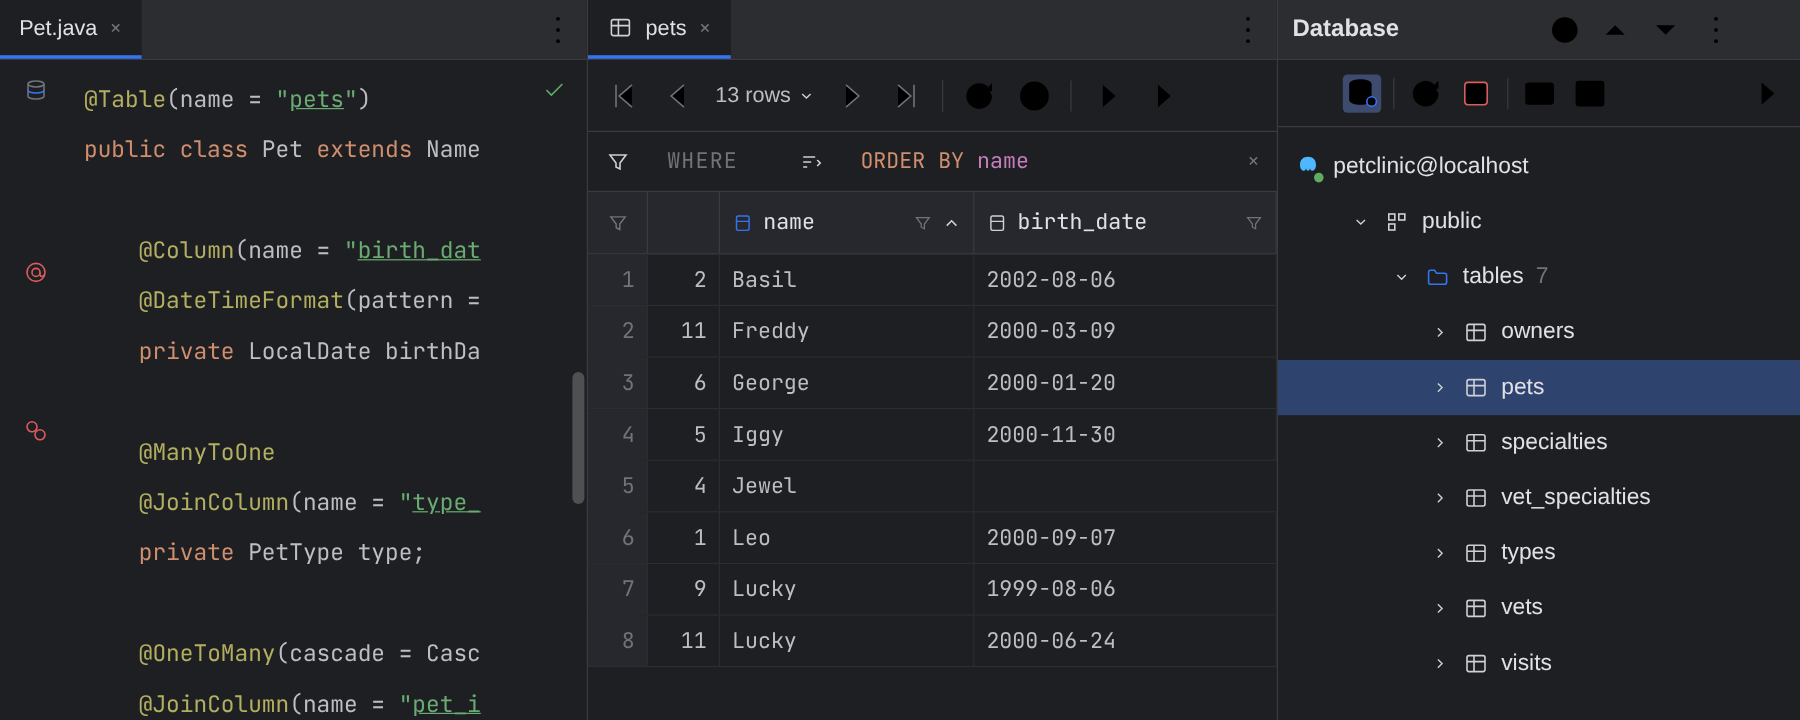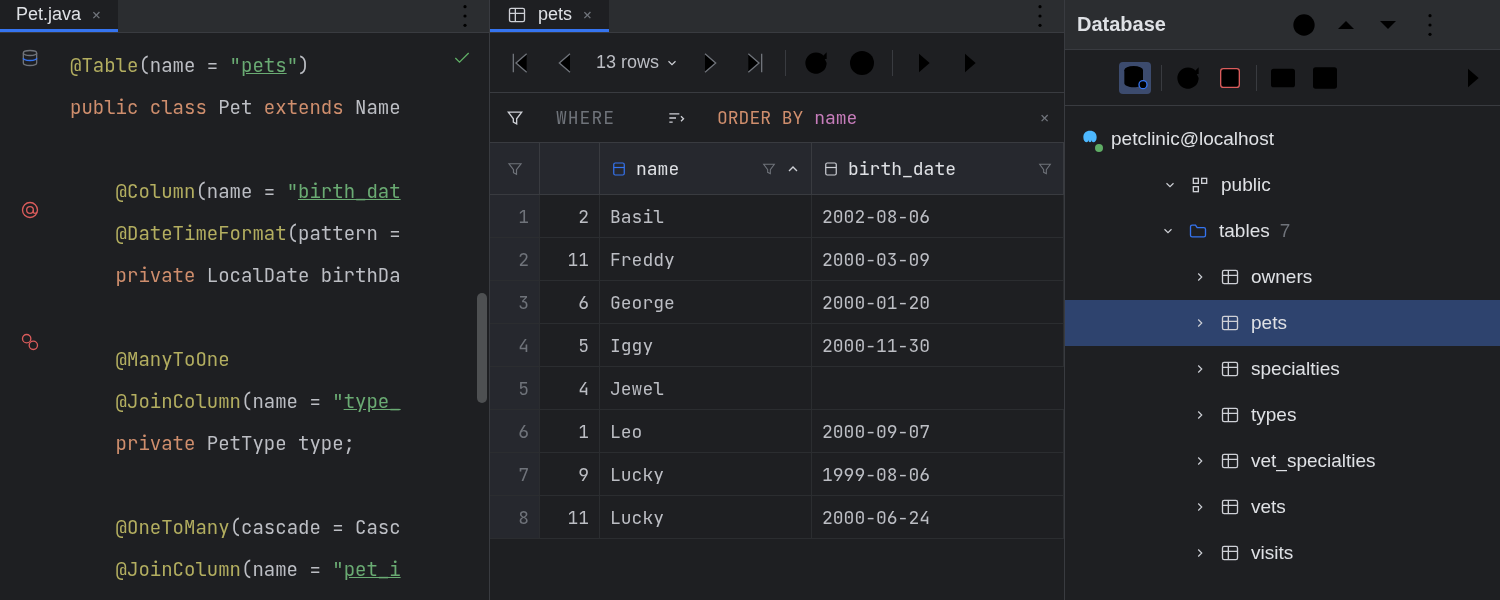--- a/index.html
+++ b/index.html
@@ -11,21 +11,21 @@
   width: 1500px;
   height: 600px;
   overflow: hidden;
   display: flex;
 }
 .left-pane { width: 490px; display: flex; flex-direction: column; border-right: 1px solid #393b40; }
 .mid-pane { width: 575px; display: flex; flex-direction: column; border-right: 1px solid #393b40; }
 .right-pane { flex: 1; display: flex; flex-direction: column; }
 
 .tab-bar {
-  height: 33px;
+  height: 50px;
   display: flex;
   align-items: center;
   justify-content: space-between;
   background: #2b2d30;
   border-bottom: 1px solid #393b40;
   padding: 0 8px 0 0;
 }
 .tab {
   display: flex;
   align-items: center;
@@ -88,21 +88,21 @@
 
 .db-tool2 { height:56px; display:flex; align-items:center; gap:10px; padding:0 12px; border-bottom:1px solid #393b40; }
 
 .tree { padding:10px 0; font-family:-apple-system,'Segoe UI',sans-serif; font-size:19px; }
 .tree-row { height:46px; display:flex; align-items:center; gap:10px; padding-left:14px; cursor:pointer; }
 .tree-row.selected { background:#2e436e; }
 .tree-label { color:#dfe1e5; }
 .tree-count { color:#6f737a; }
 .chev { width:16px; display:inline-flex; }
 .chev svg { width:14px; height:14px; stroke:#ced0d6; stroke-width:2; fill:none; }
-.indent1 { padding-left:62px;margin-left:36px; }
+.indent1 { padding-left:62px; }
 .indent2 { padding-left:96px; }
 .indent3 { padding-left:128px; }
 .pg-icon svg { stroke:none; fill:#4db8ff; width:20px; height:20px; }
 .pg-dot { position:relative; }
 .pg-dot::after { content:''; position:absolute; bottom:-2px; right:-2px; width:8px; height:8px; background:#5fad65; border-radius:50%; }
 .tbl-icon svg, .fold-icon svg, .schema-icon svg { stroke:#ced0d6; }
 .fold-icon svg { stroke:#3574f0; }
 .red-stop svg { stroke:#db5c5c; }
 </style>
 </head>
@@ -507,59 +507,59 @@
             <svg viewBox="0 0 24 24">
               <path d="M9 6l6 6-6 6"></path>
             </svg>
           </span>
           <span class="icon tbl-icon">
             <svg viewBox="0 0 24 24">
               <rect x="3" y="4" width="18" height="16" rx="2"></rect>
               <path d="M3 10h18M10 4v16"></path>
             </svg>
           </span>
+          <span class="tree-label">vet_specialties</span>
+        </div>
+        <div class="tree-row indent3">
+          <span class="chev">
+            <svg viewBox="0 0 24 24">
+              <path d="M9 6l6 6-6 6"></path>
+            </svg>
+          </span>
+          <span class="icon tbl-icon">
+            <svg viewBox="0 0 24 24">
+              <rect x="3" y="4" width="18" height="16" rx="2"></rect>
+              <path d="M3 10h18M10 4v16"></path>
+            </svg>
+          </span>
           <span class="tree-label">types</span>
         </div>
         <div class="tree-row indent3">
           <span class="chev">
             <svg viewBox="0 0 24 24">
               <path d="M9 6l6 6-6 6"></path>
             </svg>
           </span>
           <span class="icon tbl-icon">
             <svg viewBox="0 0 24 24">
               <rect x="3" y="4" width="18" height="16" rx="2"></rect>
               <path d="M3 10h18M10 4v16"></path>
             </svg>
           </span>
-          <span class="tree-label">vet_specialties</span>
+          <span class="tree-label">vets</span>
         </div>
         <div class="tree-row indent3">
           <span class="chev">
             <svg viewBox="0 0 24 24">
               <path d="M9 6l6 6-6 6"></path>
             </svg>
           </span>
           <span class="icon tbl-icon">
             <svg viewBox="0 0 24 24">
               <rect x="3" y="4" width="18" height="16" rx="2"></rect>
               <path d="M3 10h18M10 4v16"></path>
             </svg>
           </span>
-          <span class="tree-label">vets</span>
-        </div>
-        <div class="tree-row indent3">
-          <span class="chev">
-            <svg viewBox="0 0 24 24">
-              <path d="M9 6l6 6-6 6"></path>
-            </svg>
-          </span>
-          <span class="icon tbl-icon">
-            <svg viewBox="0 0 24 24">
-              <rect x="3" y="4" width="18" height="16" rx="2"></rect>
-              <path d="M3 10h18M10 4v16"></path>
-            </svg>
-          </span>
           <span class="tree-label">visits</span>
         </div>
       </div>
   </div>
 </div>
 
 </body></html>

